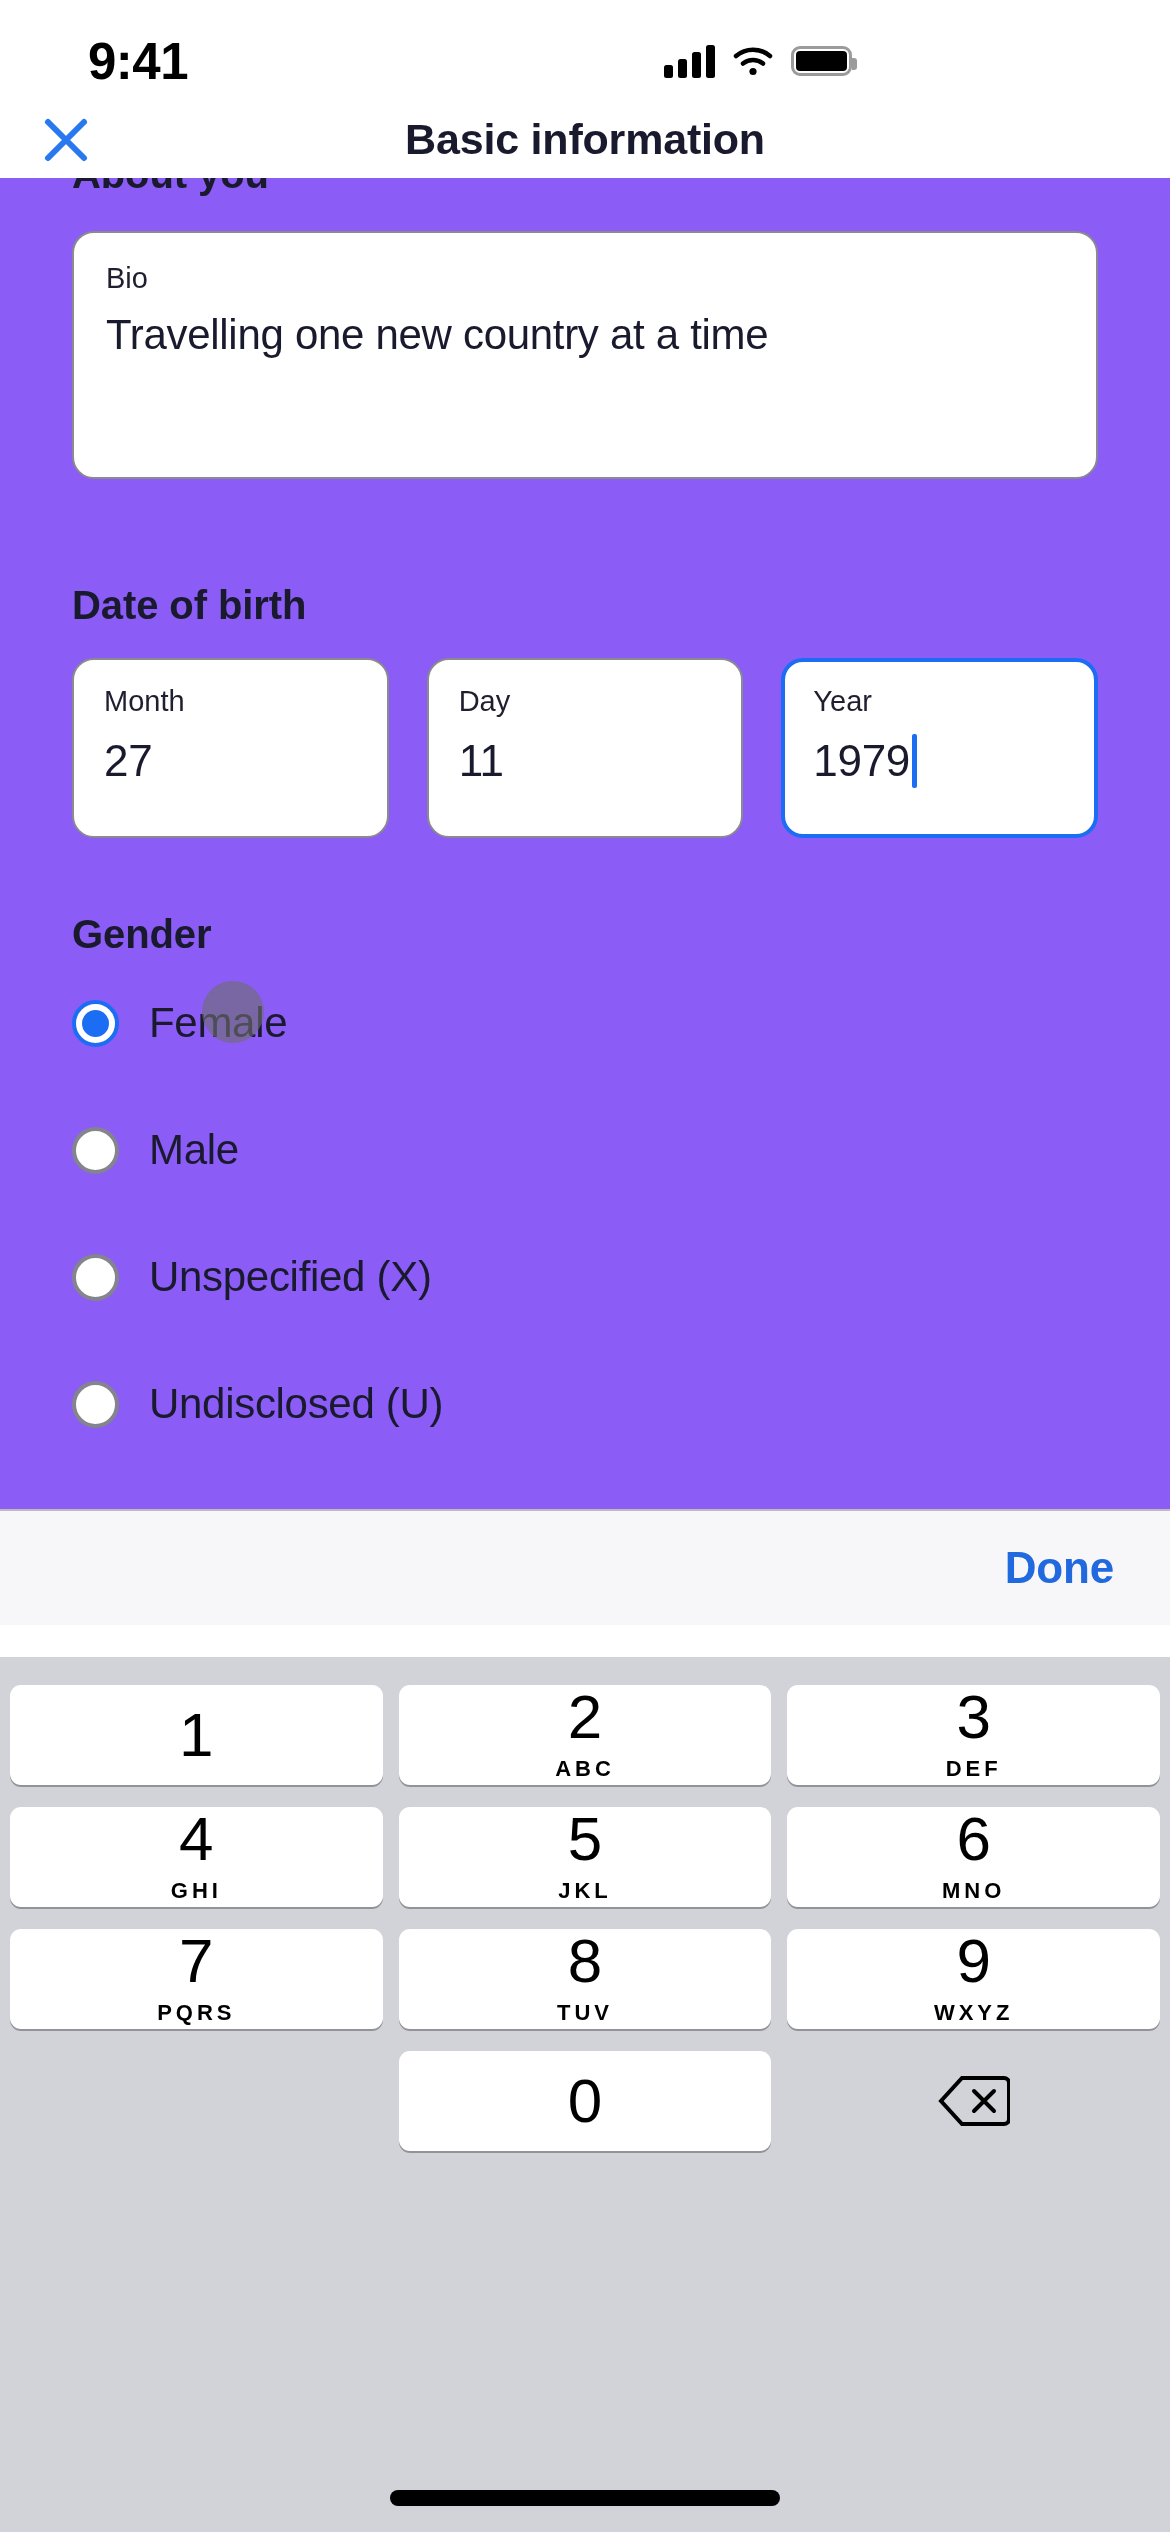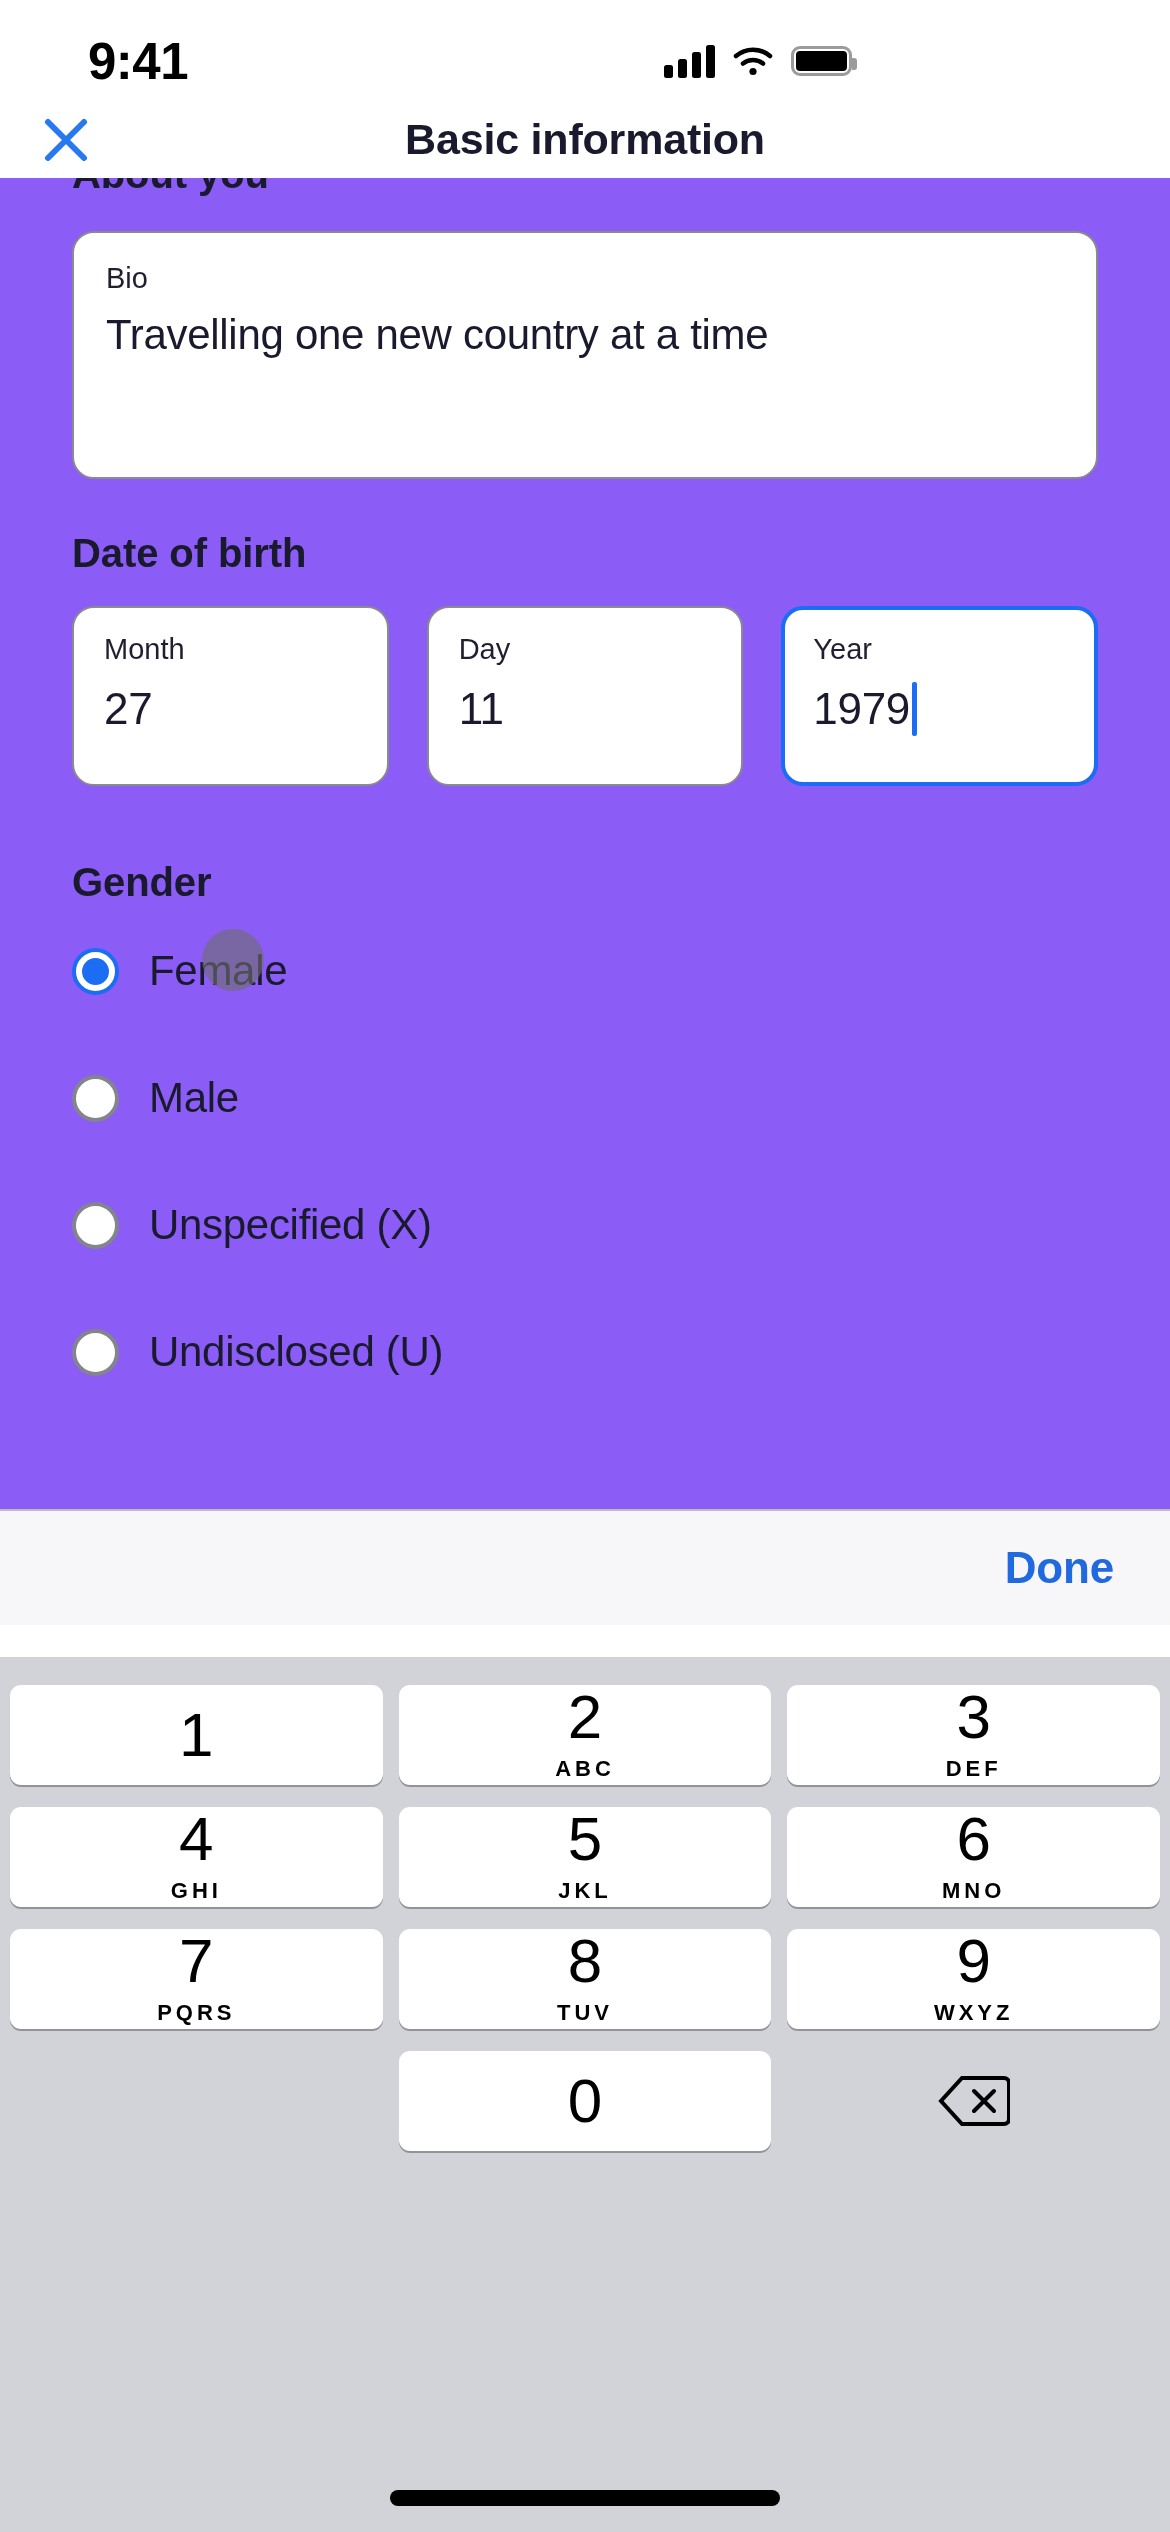--- a/index.html
+++ b/index.html
@@ -68,21 +68,21 @@
   
   .bio-box{
     margin-top:34px; height:248px;
     border:2px solid #8a8a8f; border-radius:22px;
     padding:30px 32px 0 32px; background:#fff;
   }
   .field-label{ font-size:29px; color:#1f1f30; line-height:1.1; }
   .bio-value{ font-size:42px; color:#1a1a2e; margin-top:16px; letter-spacing:-0.3px;}
 
   
-  .dob-label{ margin-top:52px; }
+  .dob-label{ margin-top:104px; }
   .dob-row{ display:flex; gap:38px; margin-top:30px; }
   .dob-field{
     flex:1; height:180px; border:2px solid #8a8a8f; border-radius:22px;
     padding:26px 30px 0 30px; background:#fff; position:relative;
   }
   .dob-field.focused{ border:4px solid #1b6ef3; padding:24px 28px 0 28px; }
   .dob-value{
     font-size:44px; color:#1a1a2e; margin-top:18px; letter-spacing:-0.3px;
     display:inline-block; position:relative;
   }

